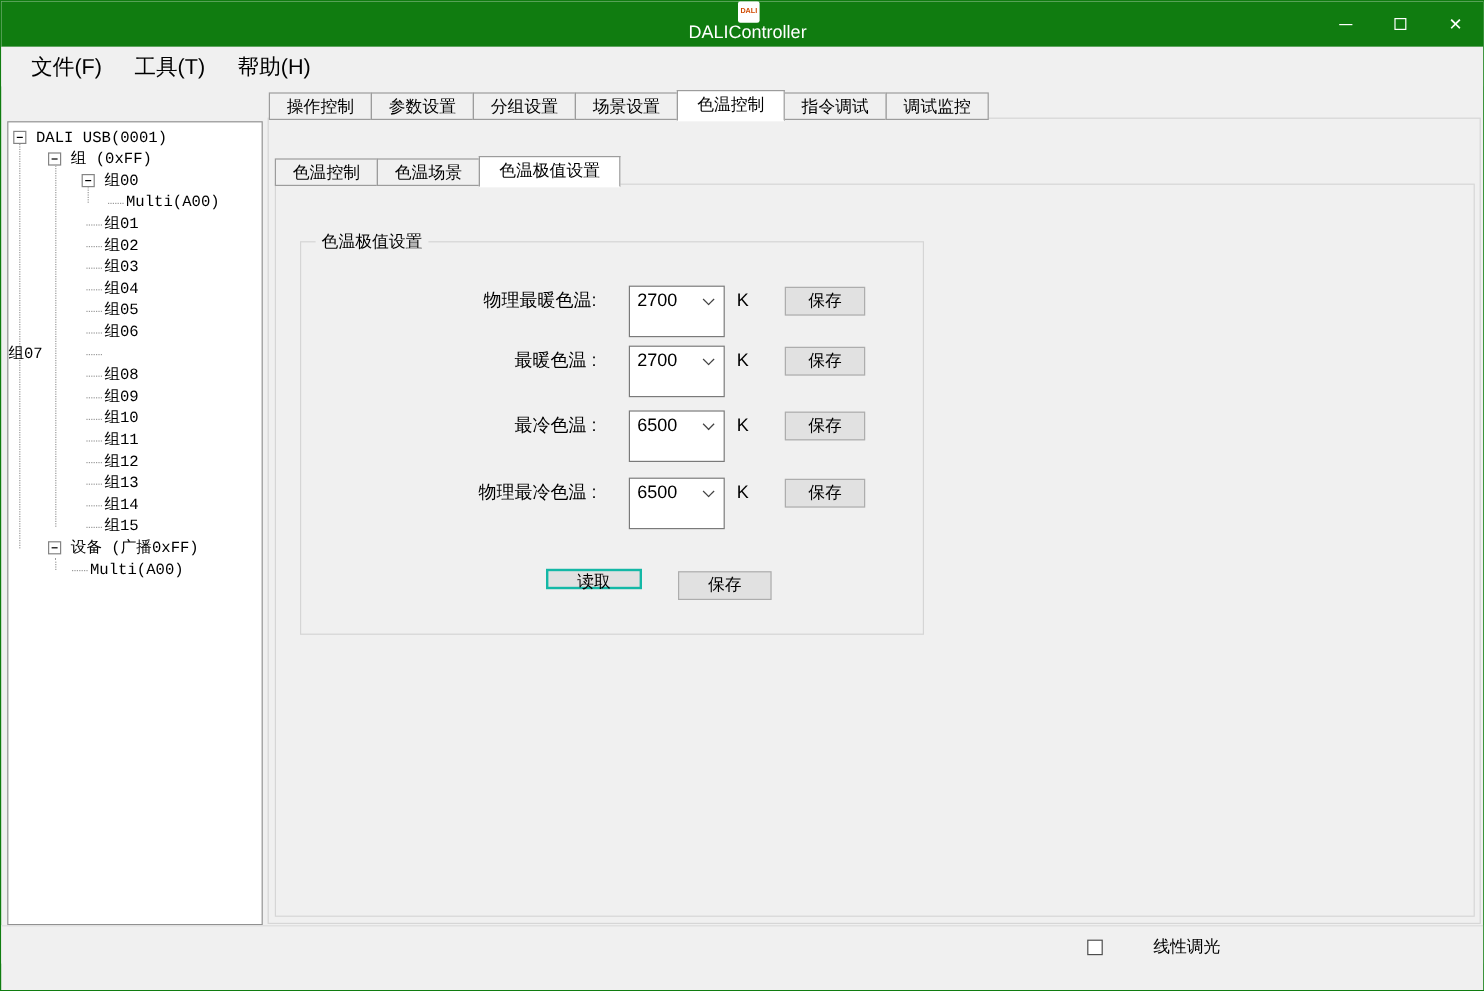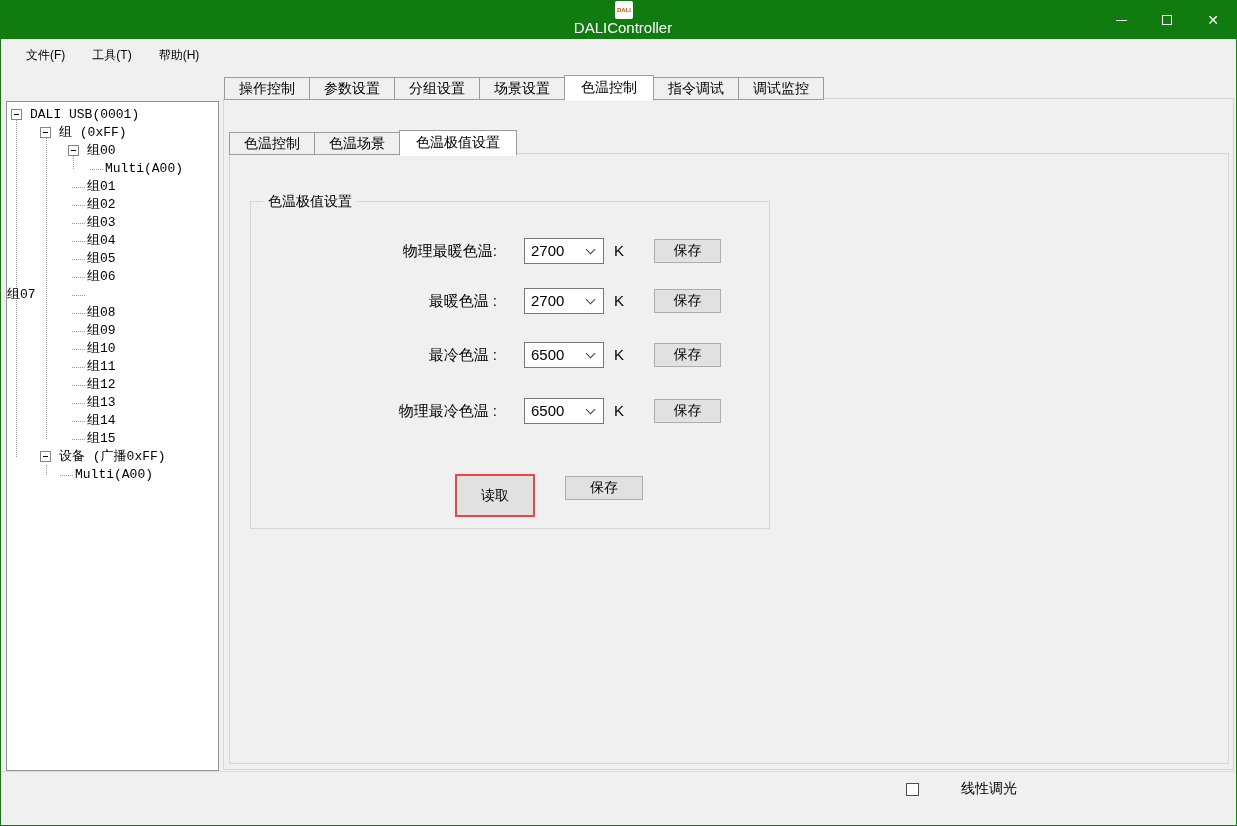--- a/index.html
+++ b/index.html
@@ -12,21 +12,21 @@
   
   .titlebar{position:absolute;left:0;top:0;width:100%;height:38px;background:#107C10;display:flex;align-items:center;flex-direction:column;}
   .app-icon{width:18px;height:18px;background:#fff;border-radius:2px;margin-left:11px;display:flex;align-items:center;justify-content:center;font-size:6px;font-weight:bold;color:#d04a00;letter-spacing:0;overflow:hidden;}
   .title-text{color:#fff;font-size:15px;margin-left:9px;}
   .win-controls{position:absolute;right:0;top:0;height:38px;display:flex;}
   .win-btn{width:46px;height:38px;display:flex;align-items:center;justify-content:center;color:#fff;font-size:14px;cursor:default;}
   .glyph-min{width:11px;height:1px;background:#fff;display:block;}
   .glyph-max{width:10px;height:10px;border:1px solid #fff;display:block;}
   
   .menubar{position:absolute;left:0;top:38px;width:100%;height:33px;background:#f0f0f0;display:flex;align-items:center;}
-  .menu-item{font-size:12px;padding:5px 13px;margin-left:1px;}
+  .menu-item{font-size:18px;padding:5px 13px;margin-left:1px;}
   .menu-item:first-child{margin-left:12px;}
   
   .tree-panel{position:absolute;left:5px;top:100px;width:213px;height:670px;background:#fff;border:1px solid #919191;overflow:hidden;font-family:"Liberation Mono","DejaVu Sans Mono",monospace;font-size:13px;padding-top:4px;}
   .tree-row{position:relative;height:18px;line-height:18px;white-space:nowrap;}
   .tree-label{display:inline-block;}
   .minus-box{position:absolute;top:3px;width:11px;height:11px;background:#fff;border:1px solid #848484;}
   .minus-box::after{content:"";position:absolute;left:2px;right:2px;top:4px;height:1px;background:#000;}
   .dot-stub{position:absolute;top:9px;width:13px;border-top:1px dotted #9a9a9a;}
   .tree-guide{position:absolute;width:0;border-left:1px dotted #9a9a9a;}
   
@@ -35,27 +35,27 @@
   .tab.selected{height:26px;background:#fff;border-bottom:1px solid #fff;margin-bottom:-1px;z-index:4;padding:0 16px;}
   .main-strip{left:223px;top:74px;}
   .main-page{position:absolute;left:222px;top:97px;width:1011px;height:672px;background:#f0f0f0;border:1px solid #d6d6d6;z-index:1;}
   .sub-strip{left:5px;top:31px;position:absolute;}
   .sub-page{position:absolute;left:5px;top:54px;width:1000px;height:611px;background:#f0f0f0;border:1px solid #d6d6d6;}
   
   .groupbox{position:absolute;left:20px;top:47px;width:520px;height:328px;border:1px solid #d5d5d5;}
   .group-label{position:absolute;top:-9px;left:12px;background:#f0f0f0;padding:0 5px;font-size:14px;}
   .form-row{position:absolute;left:0;width:100%;height:26px;}
   .field-label{position:absolute;right:272px;line-height:26px;font-size:15px;}
-  .combo{position:absolute;left:273px;width:80px;height:26px;background:#fff;border:1px solid #7a7a7a;}
+  .combo{position:absolute;left:273px;width:80px;height:43px;background:#fff;border:1px solid #7a7a7a;}
   .combo-value{position:absolute;left:6px;line-height:24px;font-size:15px;}
   .combo-chevron{position:absolute;right:9px;top:7px;width:7px;height:7px;border-right:1px solid #424242;border-bottom:1px solid #424242;transform:rotate(45deg);}
   .unit{position:absolute;left:363px;line-height:26px;font-size:15px;}
   .btn{font-family:"Liberation Sans",sans-serif;font-size:14px;background:#e1e1e1;border:1px solid #adadad;padding:0;}
   .btn-row-save{position:absolute;left:403px;top:1px;width:67px;height:24px;}
-  .btn-read{position:absolute;left:204px;top:272px;width:80px;height:43px;border:2px solid #ef4444;}
+  .btn-read{position:absolute;left:204px;top:272px;width:80px;height:17px;border:2px solid #14b8a6;}
   .btn-save-all{position:absolute;left:314px;top:274px;width:78px;height:24px;}
   
   .footer-strip{position:absolute;left:0;top:770px;width:100%;height:32px;background:#f0f0f0;border-top:1px solid #dcdcdc;}
   .checkbox-wrap{position:absolute;left:905px;top:8px;display:flex;align-items:center;font-size:14px;gap:36px;}
   .cb-box{width:13px;height:13px;background:#fff;border:1px solid #4d4d4d;margin-right:6px;display:inline-block;}
   .statusbar{position:absolute;left:0;top:802px;width:100%;height:23px;background:#f0f0f0;border-top:1px solid #d8d8d8;display:flex;align-items:center;font-size:14px;}
   .status-item{margin-left:8px;}
   .status-item.s2{margin-left:52px;}
   .status-item.s3{margin-left:42px;}
   .resize-grip{position:absolute;right:3px;bottom:3px;width:10px;height:10px;}

